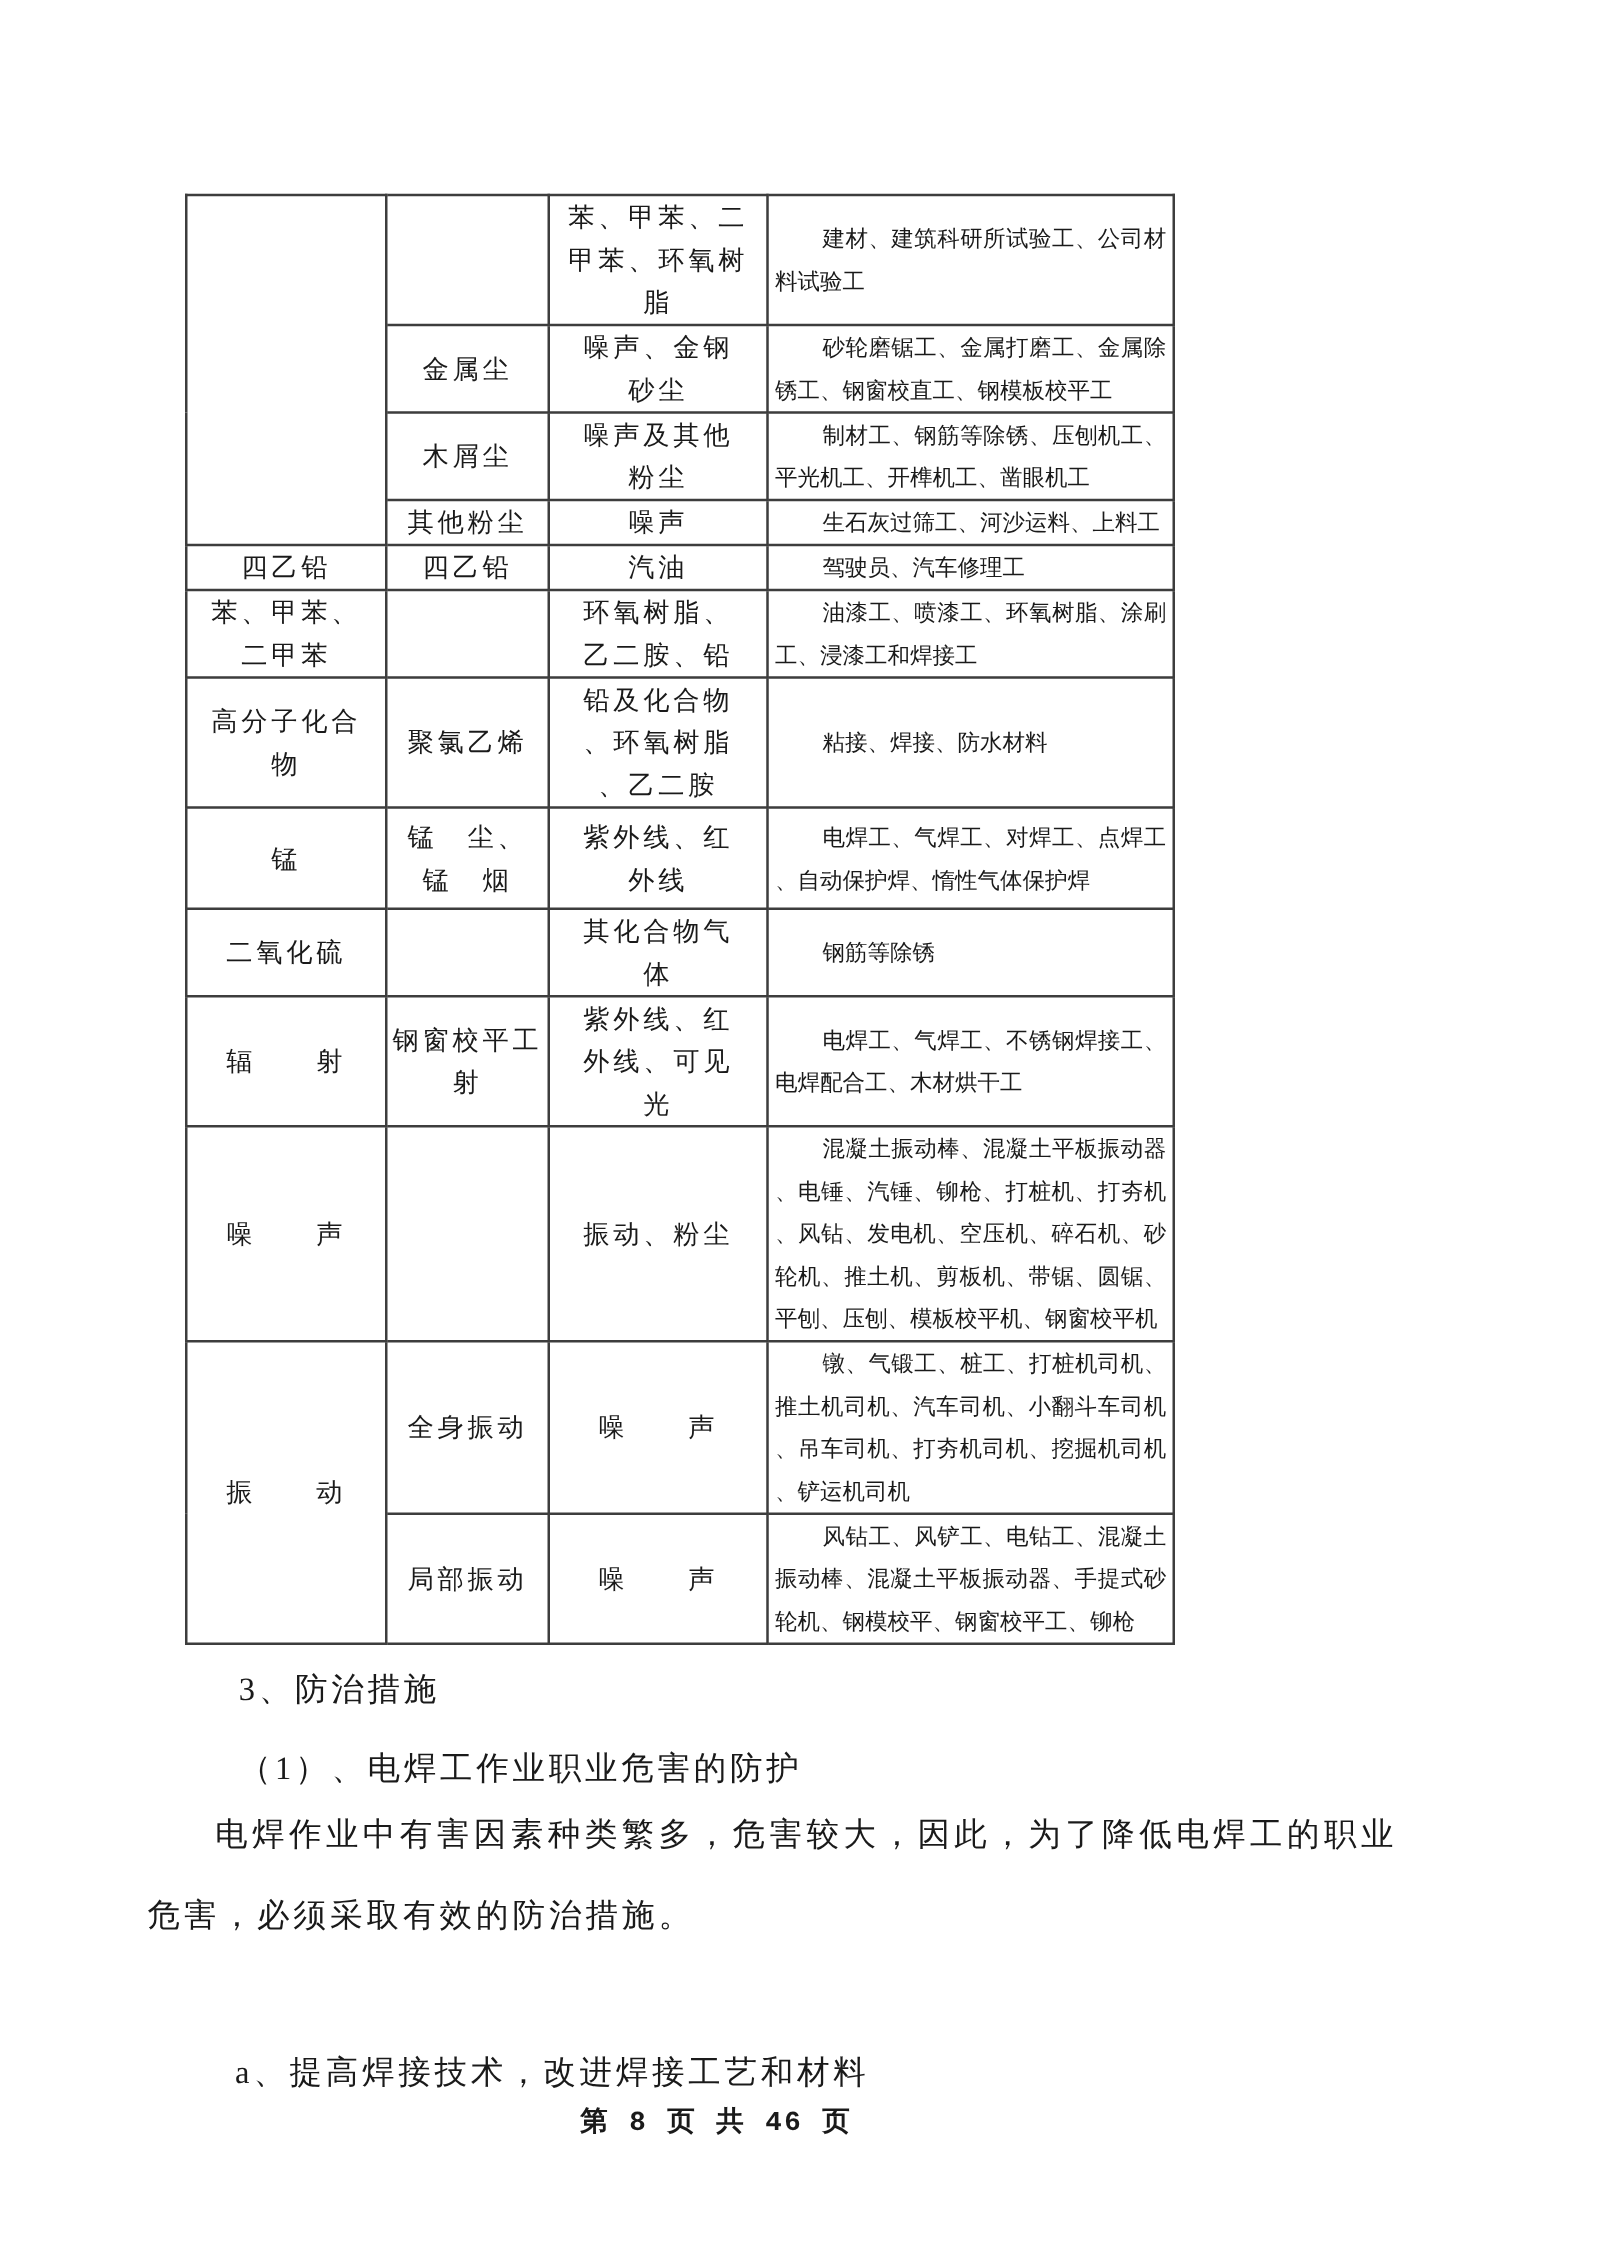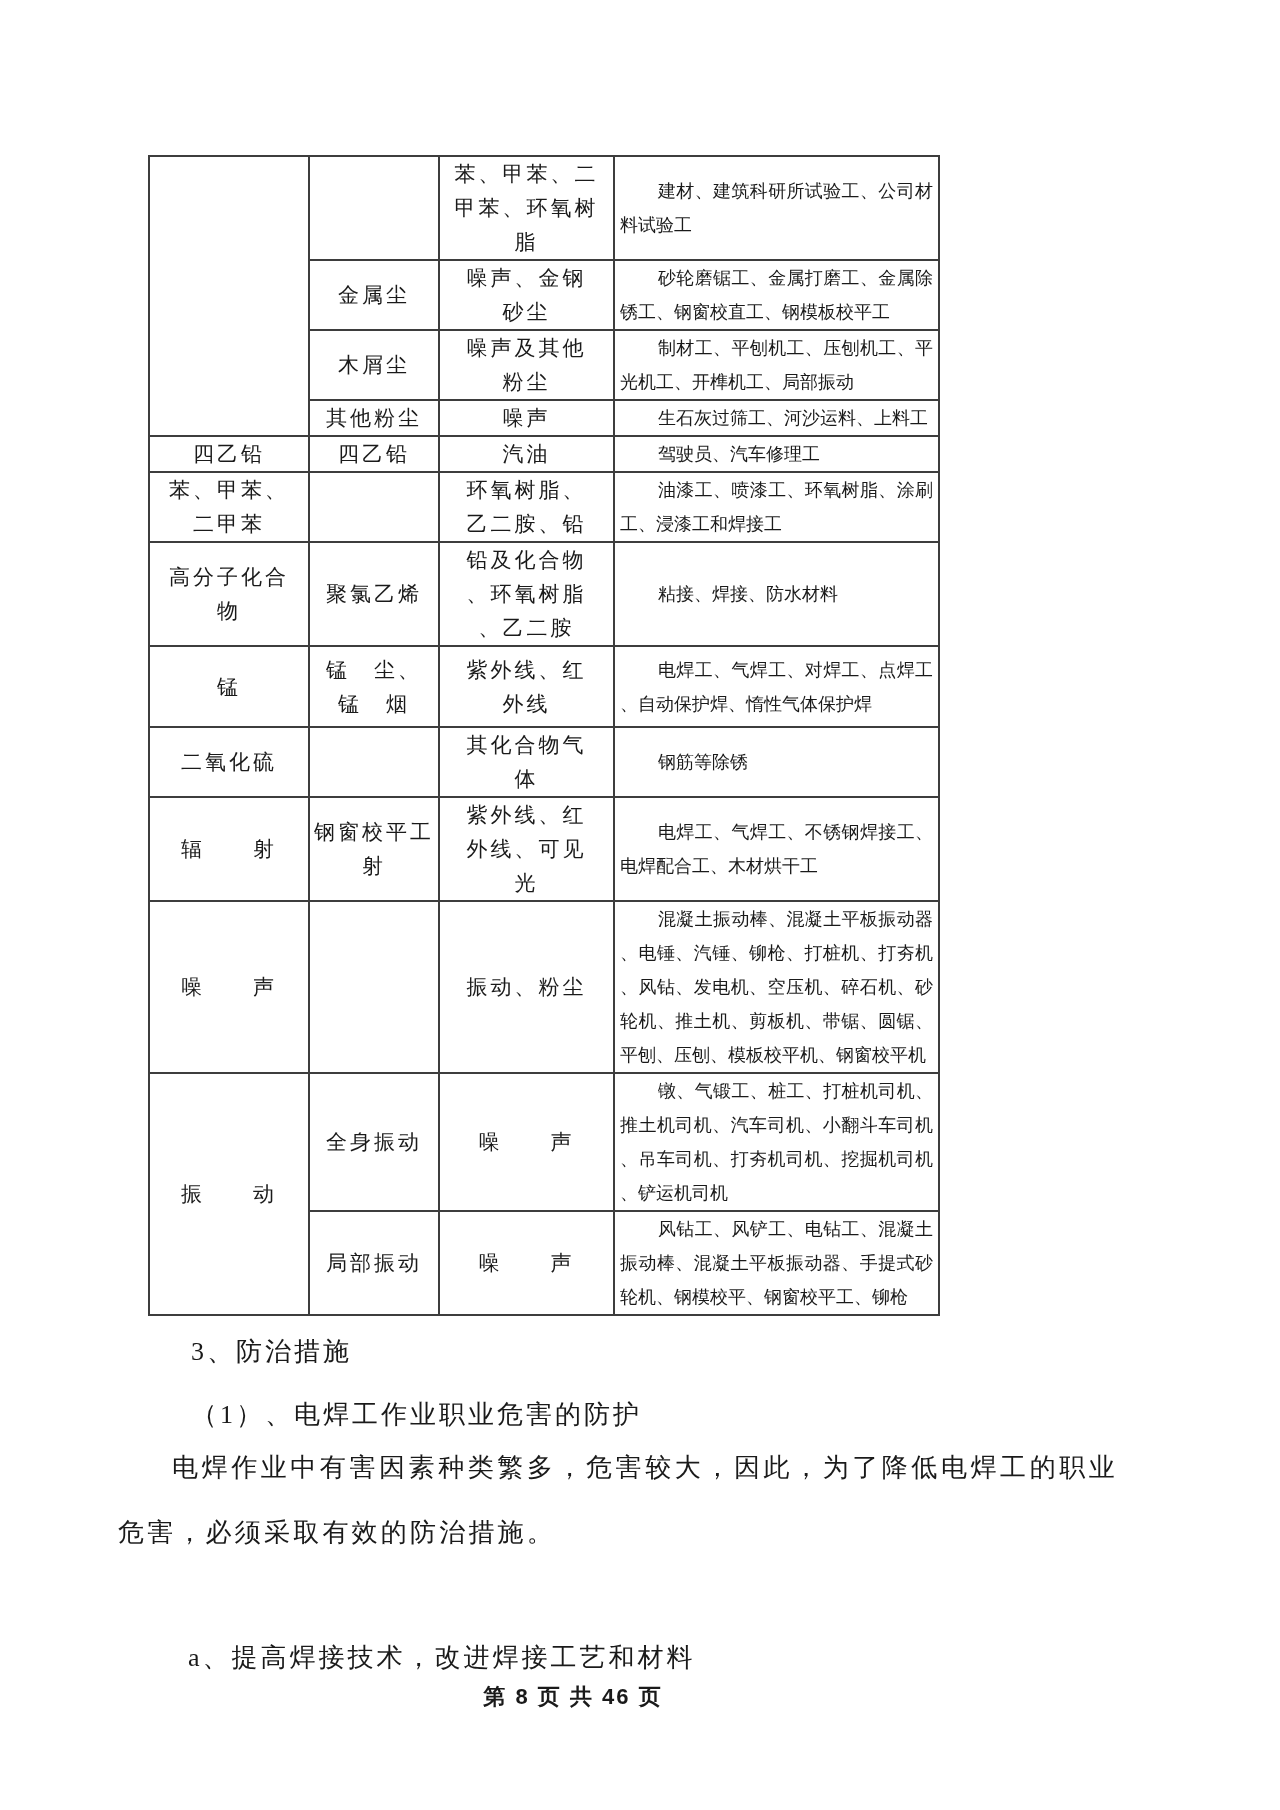--- a/index.html
+++ b/index.html
@@ -73,21 +73,21 @@
   }
   .footer {
     position: absolute;
     left: 0;
     top: 1682px;
     width: 1146px;
     text-align: center;
     font-size: 22px;
     font-weight: bold;
     letter-spacing: 2px;
-    font-family: Liberation Sans, sans-serif;
+    font-family: Liberation Mono, monospace;
   }
 </style>
 </head>
 <body>
 
 <div class="page">
 
   <table class="hazard">
     <colgroup>
       <col style="width:160px">
@@ -107,21 +107,21 @@
     <tr style="height:69px">
       <td>金属尘</td>
       <td>噪声、金钢
 砂尘</td>
       <td class="desc">砂轮磨锯工、金属打磨工、金属除锈工、钢窗校直工、钢模板校平工</td>
     </tr>
     <tr style="height:67px">
       <td>木屑尘</td>
       <td>噪声及其他
 粉尘</td>
-      <td class="desc">制材工、平刨机工、压刨机工、平光机工、开榫机工、局部振动</td>
+      <td class="desc">制材工、钢筋等除锈、压刨机工、平光机工、开榫机工、凿眼机工</td>
     </tr>
     <tr style="height:35px">
       <td>其他粉尘</td>
       <td>噪声</td>
       <td class="desc">生石灰过筛工、河沙运料、上料工</td>
     </tr>
     <tr style="height:34px">
       <td>四乙铅</td>
       <td>四乙铅</td>
       <td>汽油</td>

